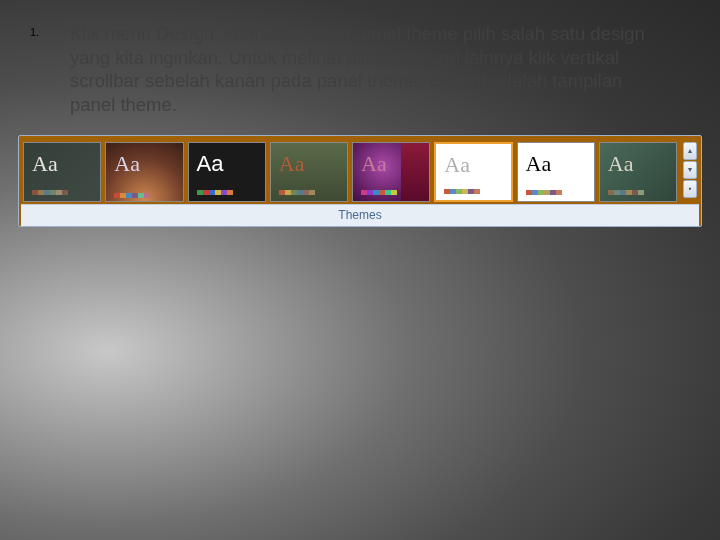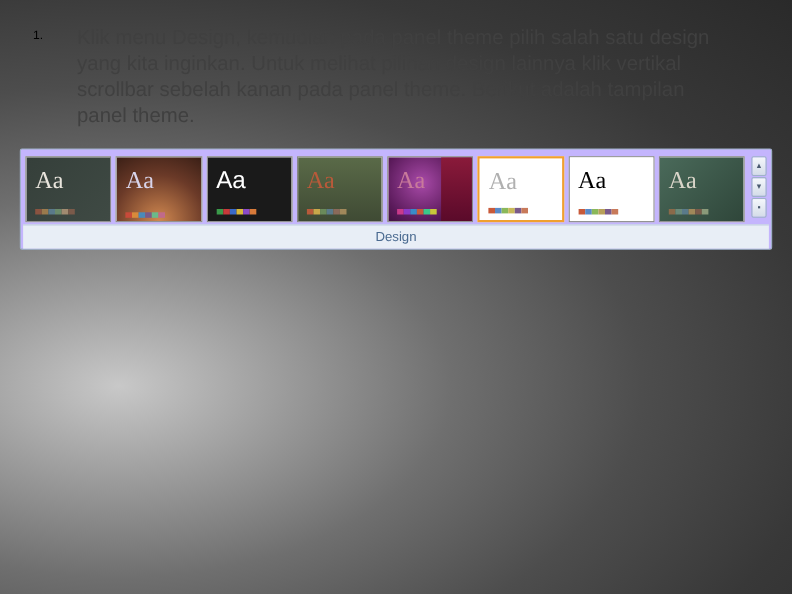--- a/index.html
+++ b/index.html
@@ -7,21 +7,21 @@
     width: 720px; height: 540px;
     font-family: Arial, sans-serif;
     background: radial-gradient(ellipse at 15% 65%, #c8c8c8 0%, #9a9a9a 18%, #6f6f6f 35%, #4d4d4d 55%, #383838 75%, #2a2a2a 100%);
     overflow: hidden;
   }
   .content { padding: 22px 30px 0 30px; display: flex; }
   .num { width: 40px; font-size: 11px; color: #000; padding-top: 4px; }
   .text { flex: 1; font-size: 18.5px; line-height: 1.28; color: #404040; padding-right: 20px; }
   .panel-wrap { margin: 18px 18px 0 18px; }
   .themes-panel {
-    background: #c4b5fd;
+    background: #a16207;
     border: 1px solid #9fb2c9;
     border-radius: 2px;
     padding: 4px 2px 0 2px;
   }
   .thumbs { display: flex; gap: 4px; padding: 2px 2px 2px 2px; justify-content: space-between; }
   .thumb {
     width: 80px; height: 60px;
     border: 1px solid #888;
     background: #fff;
     position: relative;
@@ -210,15 +210,15 @@
             <span></span>
             <span></span>
           </div>
         </div>
       <div class="scrollbtns">
         <div class="sbtn">▴</div>
         <div class="sbtn">▾</div>
         <div class="sbtn">▪</div>
       </div>
     </div>
-    <div class="panel-label">Design</div>
+    <div class="panel-label">Themes</div>
   </div>
 </div>
 
 </body></html>

